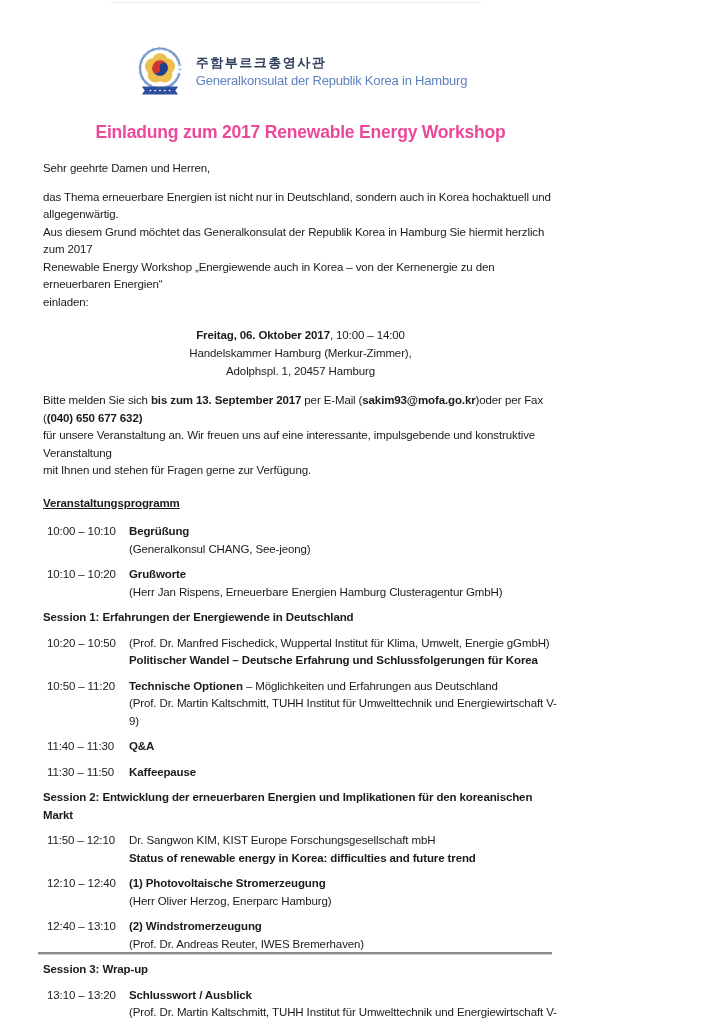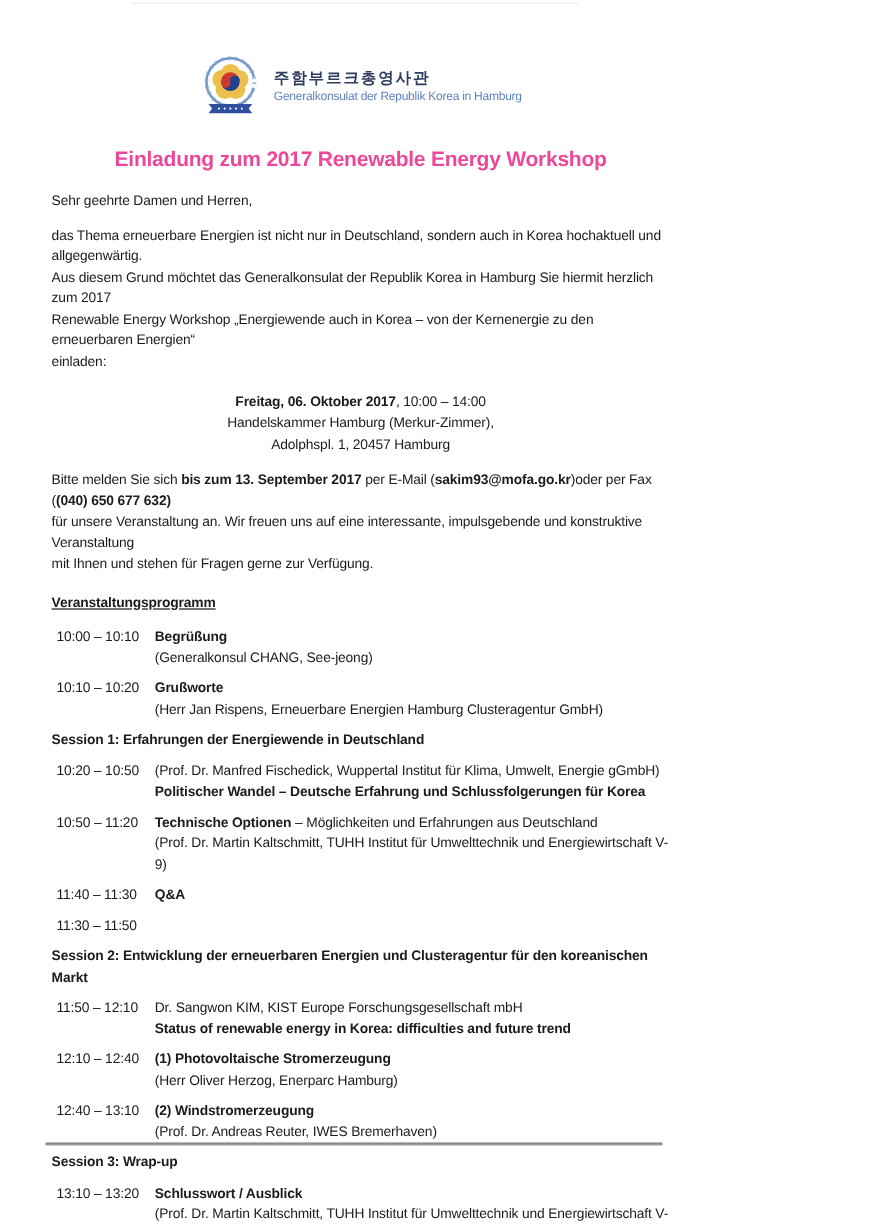--- a/index.html
+++ b/index.html
@@ -21,21 +21,21 @@
     display:flex;justify-content:center;align-items:center;
     gap:10px;margin-top:42px;
   }
   .logo-emblem{width:52px;height:58px;flex:0 0 auto;}
   .logo-text{display:flex;flex-direction:column;align-items:flex-start;}
   .logo-kr{
     font-size:13px;font-weight:bold;letter-spacing:1.5px;
     color:#2e3d5c;line-height:16px;white-space:nowrap;
   }
   .logo-sub{
-    font-size:10px;letter-spacing:-0.2px;color:#5c82bd;
+    font-size:13px;letter-spacing:-0.2px;color:#5c82bd;
     margin-top:2px;white-space:nowrap;
   }
   
   .doc-title{
     margin-top:22px;text-align:center;
     font-size:17.5px;font-weight:bold;letter-spacing:-0.2px;
     color:#ec4899;
   }
   
   .txt{font-size:11.5px;line-height:17.5px;letter-spacing:-0.12px;}
@@ -166,22 +166,25 @@
           </div>
         </div>
         <div class="prog-row">
           <div class="prog-time">11:40 – 11:30</div>
           <div class="prog-body">
             <div><span class="b">Q&amp;A</span></div>
           </div>
         </div>
         <div class="prog-row">
           <div class="prog-time">11:30 – 11:50</div>
-        </div>
-        <div class="prog-session">Session 2: Entwicklung der erneuerbaren Energien und Clusteragentur für den koreanischen Markt</div>
+          <div class="prog-body">
+            <div><span class="b">Kaffeepause</span></div>
+          </div>
+        </div>
+        <div class="prog-session">Session 2: Entwicklung der erneuerbaren Energien und Implikationen für den koreanischen Markt</div>
         <div class="prog-row">
           <div class="prog-time">11:50 – 12:10</div>
           <div class="prog-body">
             <div>Dr. Sangwon KIM, KIST Europe Forschungsgesellschaft mbH</div>
             <div><span class="b">Status of renewable energy in Korea: difficulties and future trend</span></div>
           </div>
         </div>
         <div class="prog-row">
           <div class="prog-time">12:10 – 12:40</div>
           <div class="prog-body">

